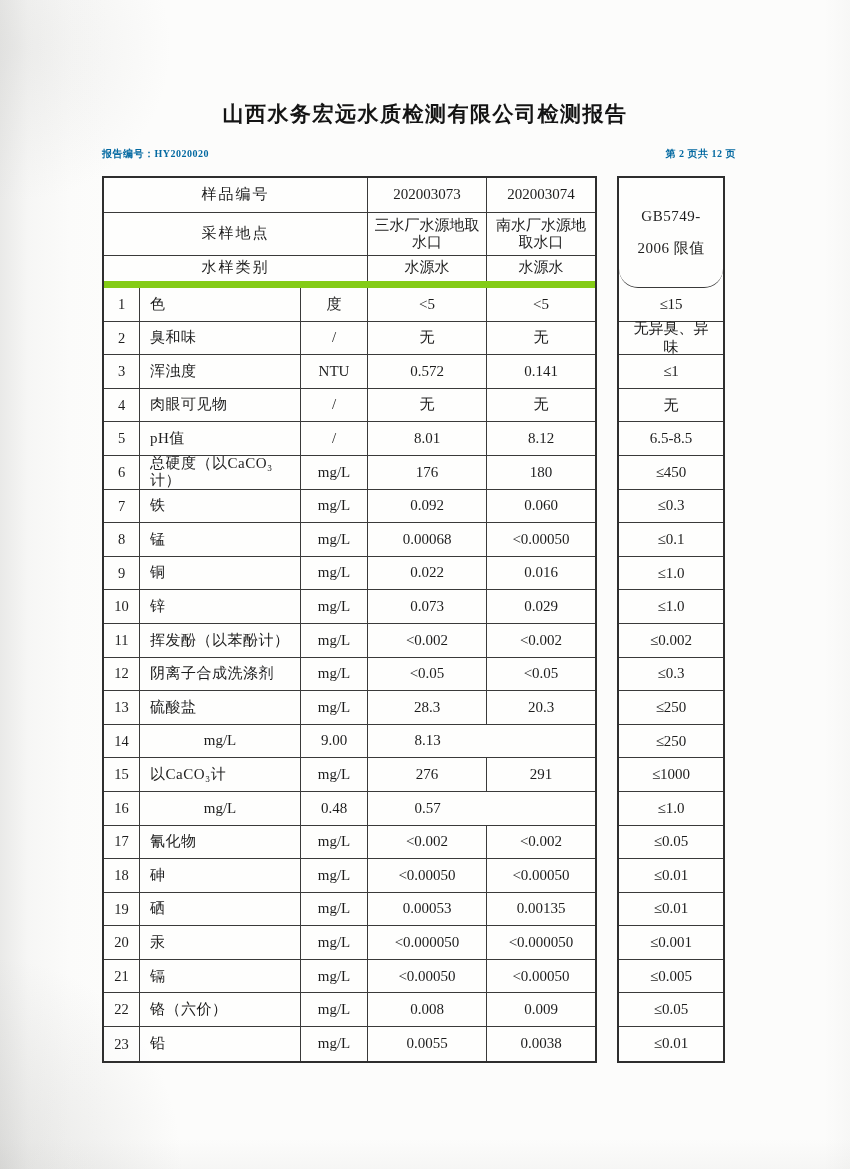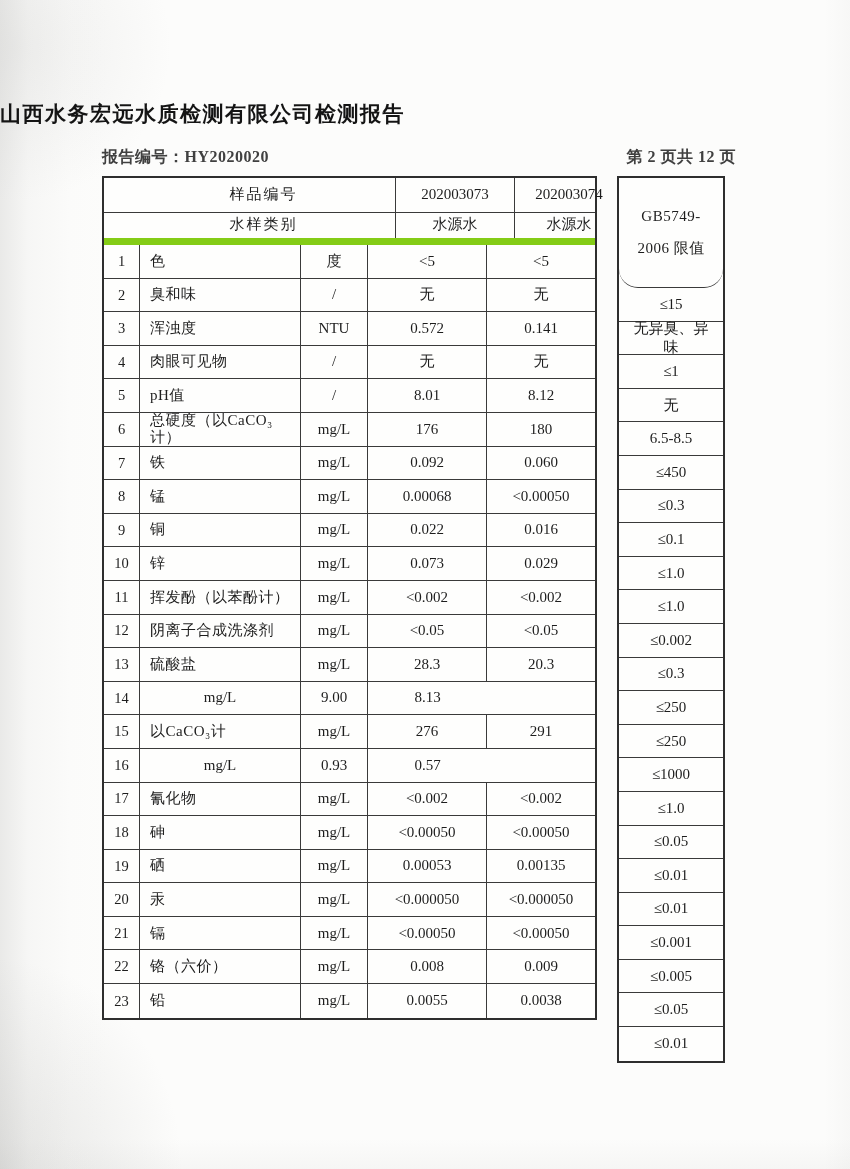--- a/index.html
+++ b/index.html
@@ -16,38 +16,38 @@
     background:
       linear-gradient(90deg, rgba(190,190,188,.30) 0px, rgba(220,220,218,.18) 28px, rgba(240,240,238,.08) 70px, rgba(255,255,255,0) 110px),
       radial-gradient(260px 300px at 0% 100%, rgba(175,175,172,.30), rgba(175,175,172,0) 70%),
       radial-gradient(220px 220px at 2% 4%, rgba(190,190,188,.22), rgba(190,190,188,0) 70%),
       linear-gradient(0deg, rgba(200,200,198,.12) 0px, rgba(255,255,255,0) 30px),
       linear-gradient(270deg, rgba(205,205,203,.10) 0px, rgba(255,255,255,0) 26px);
   }
 
   .title{
     position:absolute;top:100px;left:0;width:100%;
-    font-size:21px;font-weight:bold;letter-spacing:1.5px;
+    text-align:center;font-size:21px;font-weight:bold;letter-spacing:1.5px;
     font-family:"Liberation Sans","DejaVu Sans",sans-serif;
     color:#141414;margin:0;
   }
   .meta{
     position:absolute;top:147px;left:102px;width:634px;
     display:flex;justify-content:space-between;align-items:baseline;
-    font-size:16px;font-weight:bold;color:#404040;letter-spacing:.5px;
+    font-size:10px;font-weight:bold;color:#0369a1;letter-spacing:.5px;
   }
 
   .tables{position:absolute;left:102px;top:176px;display:flex;gap:20px;align-items:flex-start;}
 
   .main-table{
     width:495px;box-sizing:border-box;
     border:2px solid #2e2e2e;background:rgba(255,255,255,.55);
   }
   .hrow,.drow{display:grid;box-sizing:border-box;border-bottom:1px solid #3a3a3a;}
-  .hrow{grid-template-columns:264px 119px 108px;padding-left:28px;}
+  .hrow{grid-template-columns:264px 119px 108px;}
   .hrow1{height:35px;}
   .hrow2{height:43px;}
   .hrow3{height:32px;border-bottom:7px solid #84cc16;font-family:Liberation Mono, monospace;}
   .drow{grid-template-columns:36px 161px 67px 119px 108px;height:33.6px;}
   .drow:last-child{border-bottom:none;}
   .cell{
     box-sizing:border-box;border-right:1px solid #3a3a3a;
     display:flex;align-items:center;justify-content:center;
     font-size:15px;line-height:1.15;text-align:center;padding:1px 3px;
     overflow:hidden;
@@ -86,20 +86,25 @@
   </div>
 
   <div class="tables">
 
     <div class="main-table">
       <div class="hrow hrow1">
         <div class="cell hlabel">样品编号</div>
         <div class="cell">202003073</div>
         <div class="cell">202003074</div>
       </div>
+      <div class="hrow hrow2">
+        <div class="cell hlabel">采样地点</div>
+        <div class="cell">三水厂水源地取水口</div>
+        <div class="cell">南水厂水源地取水口</div>
+      </div>
       <div class="hrow hrow3">
         <div class="cell hlabel">水样类别</div>
         <div class="cell">水源水</div>
         <div class="cell">水源水</div>
       </div>
       <div id="param-rows">
           <div class="drow">
             <div class="cell c-idx">1</div>
             <div class="cell c-name">色</div>
             <div class="cell c-unit">度</div>
@@ -199,21 +204,21 @@
           <div class="drow">
             <div class="cell c-idx">15</div>
             <div class="cell c-name">以CaCO₃计</div>
             <div class="cell c-unit">mg/L</div>
             <div class="cell c-val">276</div>
             <div class="cell c-val">291</div>
           </div>
           <div class="drow">
             <div class="cell c-idx">16</div>
             <div class="cell c-unit">mg/L</div>
-            <div class="cell c-val">0.93</div>
+            <div class="cell c-val">0.48</div>
             <div class="cell c-val">0.57</div>
           </div>
           <div class="drow">
             <div class="cell c-idx">17</div>
             <div class="cell c-name">氰化物</div>
             <div class="cell c-unit">mg/L</div>
             <div class="cell c-val">&lt;0.002</div>
             <div class="cell c-val">&lt;0.002</div>
           </div>
           <div class="drow">

